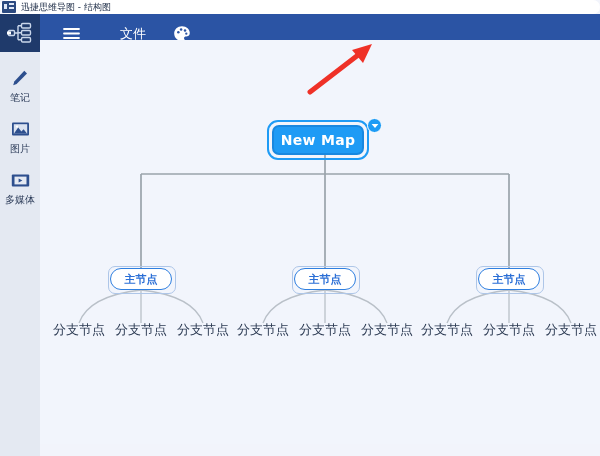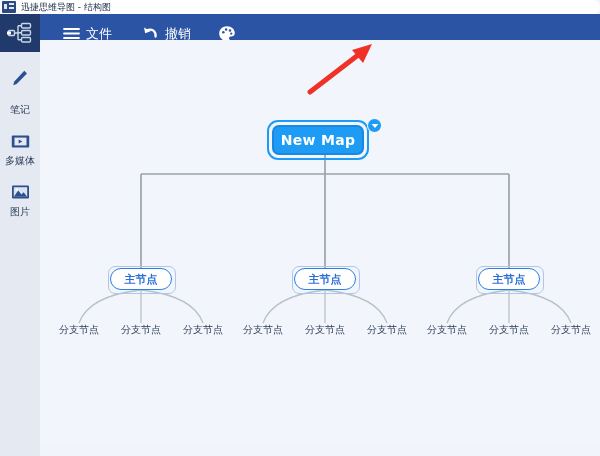--- a/index.html
+++ b/index.html
@@ -91,40 +91,40 @@
   }
   .tb-item .tb-ico {
     display: inline-flex;
     align-items: center;
     justify-content: center;
     width: 20px; height: 20px;
     margin-right: 5px;
     flex: none;
   }
   .tb-label { line-height: 1; }
-  .tb-gap-1 { margin-left: 12px; }
+  .tb-gap-1 { margin-left: 12px; gap: 34px; }
   .tb-gap-2 { margin-left: 10px; }
   .tb-gap-3 { margin-left: 8px; }
 
   
   .sidebar {
     position: absolute;
     left: 0; top: 52px;
     width: 40px; height: 404px;
     background: #e4e9f2;
   }
   .side-item {
     width: 40px;
     margin-top: 14px;
     display: flex;
     flex-direction: column;
     align-items: center;
     cursor: pointer;
   }
-  .side-item:first-child { margin-top: 16px; gap: 12px; }
+  .side-item:first-child { margin-top: 16px; }
   .side-ico {
     width: 20px; height: 20px;
     display: flex;
     align-items: center;
     justify-content: center;
   }
   .side-label {
     font-size: 10px;
     color: #2a3a57;
     margin-top: 3px;
@@ -213,21 +213,21 @@
   }
   .main-text {
     color: #2b6fd6;
     font-size: 11px;
     font-weight: bold;
     white-space: nowrap;
   }
 
   .branch-node {
     position: absolute;
-    font-size: 10px;
+    font-size: 13px;
     color: #2b3a52;
     white-space: nowrap;
     transform: translateX(-50%);
     cursor: pointer;
     line-height: 12px;
   }
 
   
   .arrow-layer {
     position: absolute;
@@ -262,29 +262,20 @@
     <div class="tb-item tb-gap-1">
       <span class="tb-ico">
         <svg width="17" height="13" viewBox="0 0 17 13">
           <path d="M1 2h15M1 6.5h15M1 11h15" stroke="#ffffff" stroke-width="1.8" stroke-linecap="round" fill="none"></path>
         </svg>
       </span>
       <span class="tb-label">文件</span>
     </div>
 
 
-    <div class="tb-item tb-gap-2">
-      <span class="tb-ico">
-        <svg width="18" height="17" viewBox="0 0 18 17">
-          <path d="M5.5 5.5 C10.5 3.2 15 5.5 14.6 11.5" fill="none" stroke="#ffffff" stroke-width="2.3" stroke-linecap="round"></path>
-          <path d="M3 2.5 L4.2 8.2 L9.6 6.2 Z" fill="#ffffff"></path>
-        </svg>
-      </span>
-      <span class="tb-label">撤销</span>
-    </div>
 
 
 
 
     <div class="tb-item tb-gap-3">
       <span class="tb-ico">
         <svg width="18" height="17" viewBox="0 0 18 17">
           <path d="M9 1.2 C13.6 1.2 16.8 4.2 16.8 8 C16.8 10.6 14.8 11.4 13.2 11.4 C11.9 11.4 11 12 11 13 C11 14.2 12 14.4 11.6 15.2 C11.2 15.9 10.2 15.9 9 15.9 C4.6 15.9 1.2 12.6 1.2 8.5 C1.2 4.3 4.5 1.2 9 1.2 Z" fill="#ffffff"></path>
           <circle cx="5.3" cy="7.2" r="1.25" fill="#2b54a4"></circle>
           <circle cx="8.1" cy="4.5" r="1.25" fill="#2b54a4"></circle>
@@ -304,41 +295,41 @@
         <svg width="18" height="18" viewBox="0 0 18 18">
           <path d="M13.3 1.8 L16.0 4.5 L5.6 14.9 L2.2 16.2 L3.3 12.6 Z" fill="#2d4f8e"></path>
         </svg>
       </span>
       <span class="side-label">笔记</span>
     </div>
 
 
     <div class="side-item">
       <span class="side-ico">
-        <svg width="19" height="15" viewBox="0 0 19 15">
-          <rect x="0.8" y="1.5" width="17.4" height="12" rx="1" fill="#2d4f8e"></rect>
-          <rect x="3.5" y="3.6" width="12" height="7.8" fill="#e4e9f2"></rect>
-          <path d="M7.6 5.6 L11.4 7.5 L7.6 9.4 Z" fill="#2d4f8e"></path>
-        </svg>
-      </span>
-      <span class="side-label">多媒体</span>
-    </div>
-
-    <div class="side-item">
-      <span class="side-ico">
         <svg width="19" height="16" viewBox="0 0 19 16">
           <rect x="1" y="1.5" width="17" height="13" rx="1" fill="#2d4f8e"></rect>
           <rect x="2.8" y="3.2" width="13.4" height="9.6" fill="#dbe3f1"></rect>
           <path d="M2.8 12.8 L7.2 6.6 L10.4 10.6 L12.6 8.2 L16.2 12.8 Z" fill="#2d4f8e"></path>
           <circle cx="6.0" cy="5.6" r="1.1" fill="#ffffff"></circle>
         </svg>
       </span>
       <span class="side-label">图片</span>
     </div>
 
+    <div class="side-item">
+      <span class="side-ico">
+        <svg width="19" height="15" viewBox="0 0 19 15">
+          <rect x="0.8" y="1.5" width="17.4" height="12" rx="1" fill="#2d4f8e"></rect>
+          <rect x="3.5" y="3.6" width="12" height="7.8" fill="#e4e9f2"></rect>
+          <path d="M7.6 5.6 L11.4 7.5 L7.6 9.4 Z" fill="#2d4f8e"></path>
+        </svg>
+      </span>
+      <span class="side-label">多媒体</span>
+    </div>
+
   </div>
 
   <div class="canvas">
 
     <svg class="conn-svg" viewBox="0 0 560 404">
       <g stroke="#9aa3ab" stroke-width="1.7" fill="none">
 
         <path d="M285 115 V134"></path>
 
         <path d="M101 134 H469"></path>

